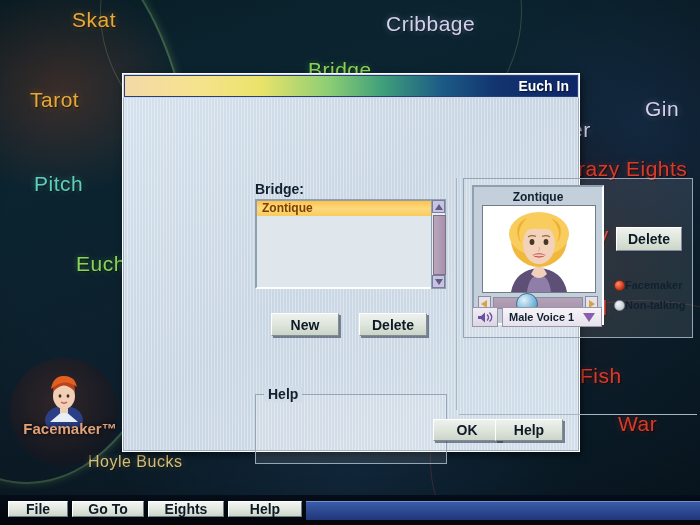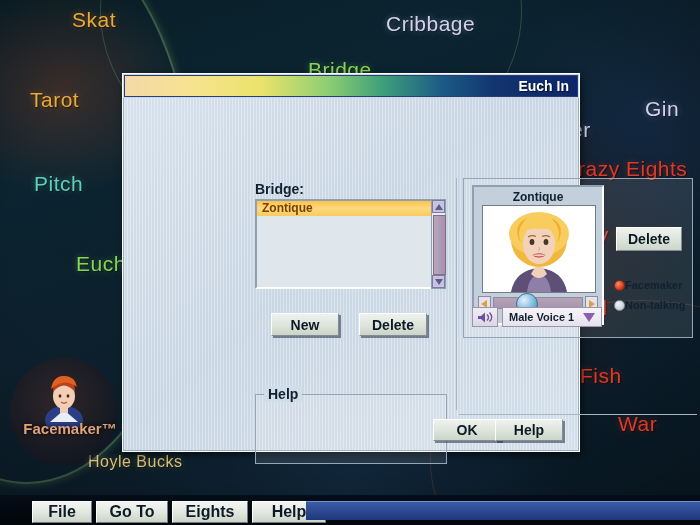--- a/index.html
+++ b/index.html
@@ -265,27 +265,26 @@
     position:absolute;left:333px;top:104px;width:1px;height:232px;
     background:#a7b6c4;
   }
 
   
   #taskbar{
     position:absolute;left:0;bottom:0;width:700px;height:30px;
     background:linear-gradient(180deg,#050d18,#020509);
   }
   .tb-btn{
-    position:absolute;top:6px;height:22px;
+    position:absolute;top:6px;height:16px;
     background:linear-gradient(180deg,#f2f5f2 0%,#e2e8e0 50%,#ccd4c9 100%);
     border:1px solid #ffffff;border-right-color:#6c7a86;border-bottom-color:#6c7a86;
-    color:#0d1a26;font-size:16px;font-weight:bold;
+    color:#0d1a26;font-size:14px;font-weight:bold;
     display:flex;align-items:center;justify-content:center;
     box-sizing:border-box;
-    margin-left:24px;
   }
   #tb-fill{
     position:absolute;left:228px;top:6px;width:472px;height:18px;
     background:linear-gradient(180deg,#3a5ca8,#20367a);
     border-top:1px solid #6f8fd6;
   }
 </style>
 </head>
 <body>
 

